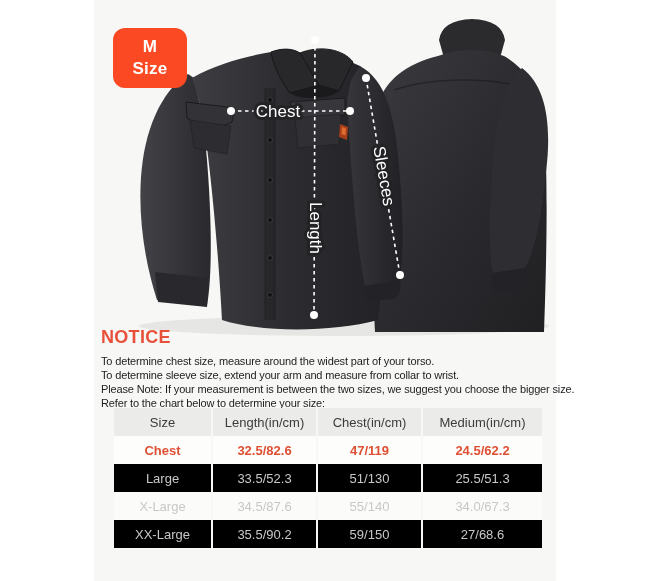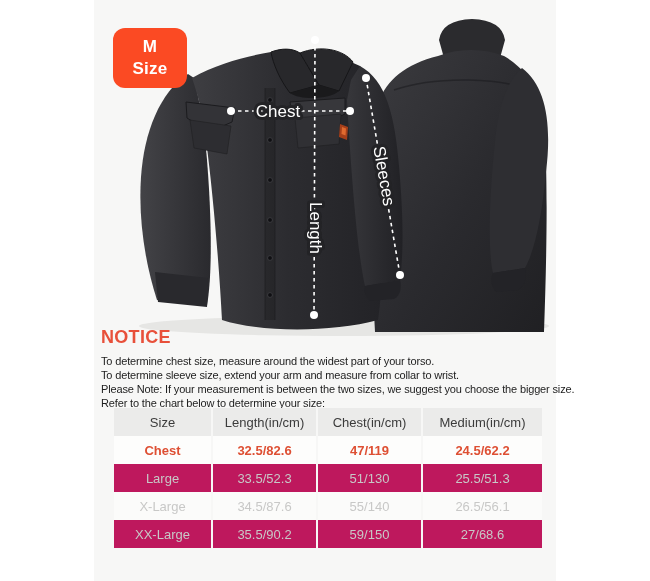--- a/index.html
+++ b/index.html
@@ -50,21 +50,21 @@
     border-collapse:separate; border-spacing:0;
     font-size:13px; table-layout:fixed; z-index:2;
   }
   .size-table td {
     height:28px; text-align:center; vertical-align:middle;
     border-left:2px solid var(--canvas-bg, #F7F7F6);
   }
   .size-table td:first-child { border-left:none; }
   .t-head td   { background:#EBEBEA; color:#3b3b3b; }
   .t-hl td     { background:#FDFDFC; color:var(--highlight-text, #DE4F33); font-weight:bold; }
-  .t-gray td   { background:#be185d; color:#C8C8C7; }
+  .t-gray td   { background:#000000; color:#C8C8C7; }
   .t-white td  { background:#FBFBFA; color:#C8C8C7;margin-top:33px; }
 </style>
 </head>
 <body>
 
 <div class="canvas">
 
   <div class="badge">
     <span>M</span>
     <span>Size</span>
@@ -189,21 +189,21 @@
     <tr class="t-gray">
       <td>Large</td>
       <td>33.5/52.3</td>
       <td>51/130</td>
       <td>25.5/51.3</td>
     </tr>
     <tr class="t-white">
       <td>X-Large</td>
       <td>34.5/87.6</td>
       <td>55/140</td>
-      <td>26.5/56.1</td>
+      <td>34.0/67.3</td>
     </tr>
     <tr class="t-gray">
       <td>XX-Large</td>
       <td>35.5/90.2</td>
       <td>59/150</td>
       <td>27/68.6</td>
     </tr>
   </tbody>
     </table>
 

